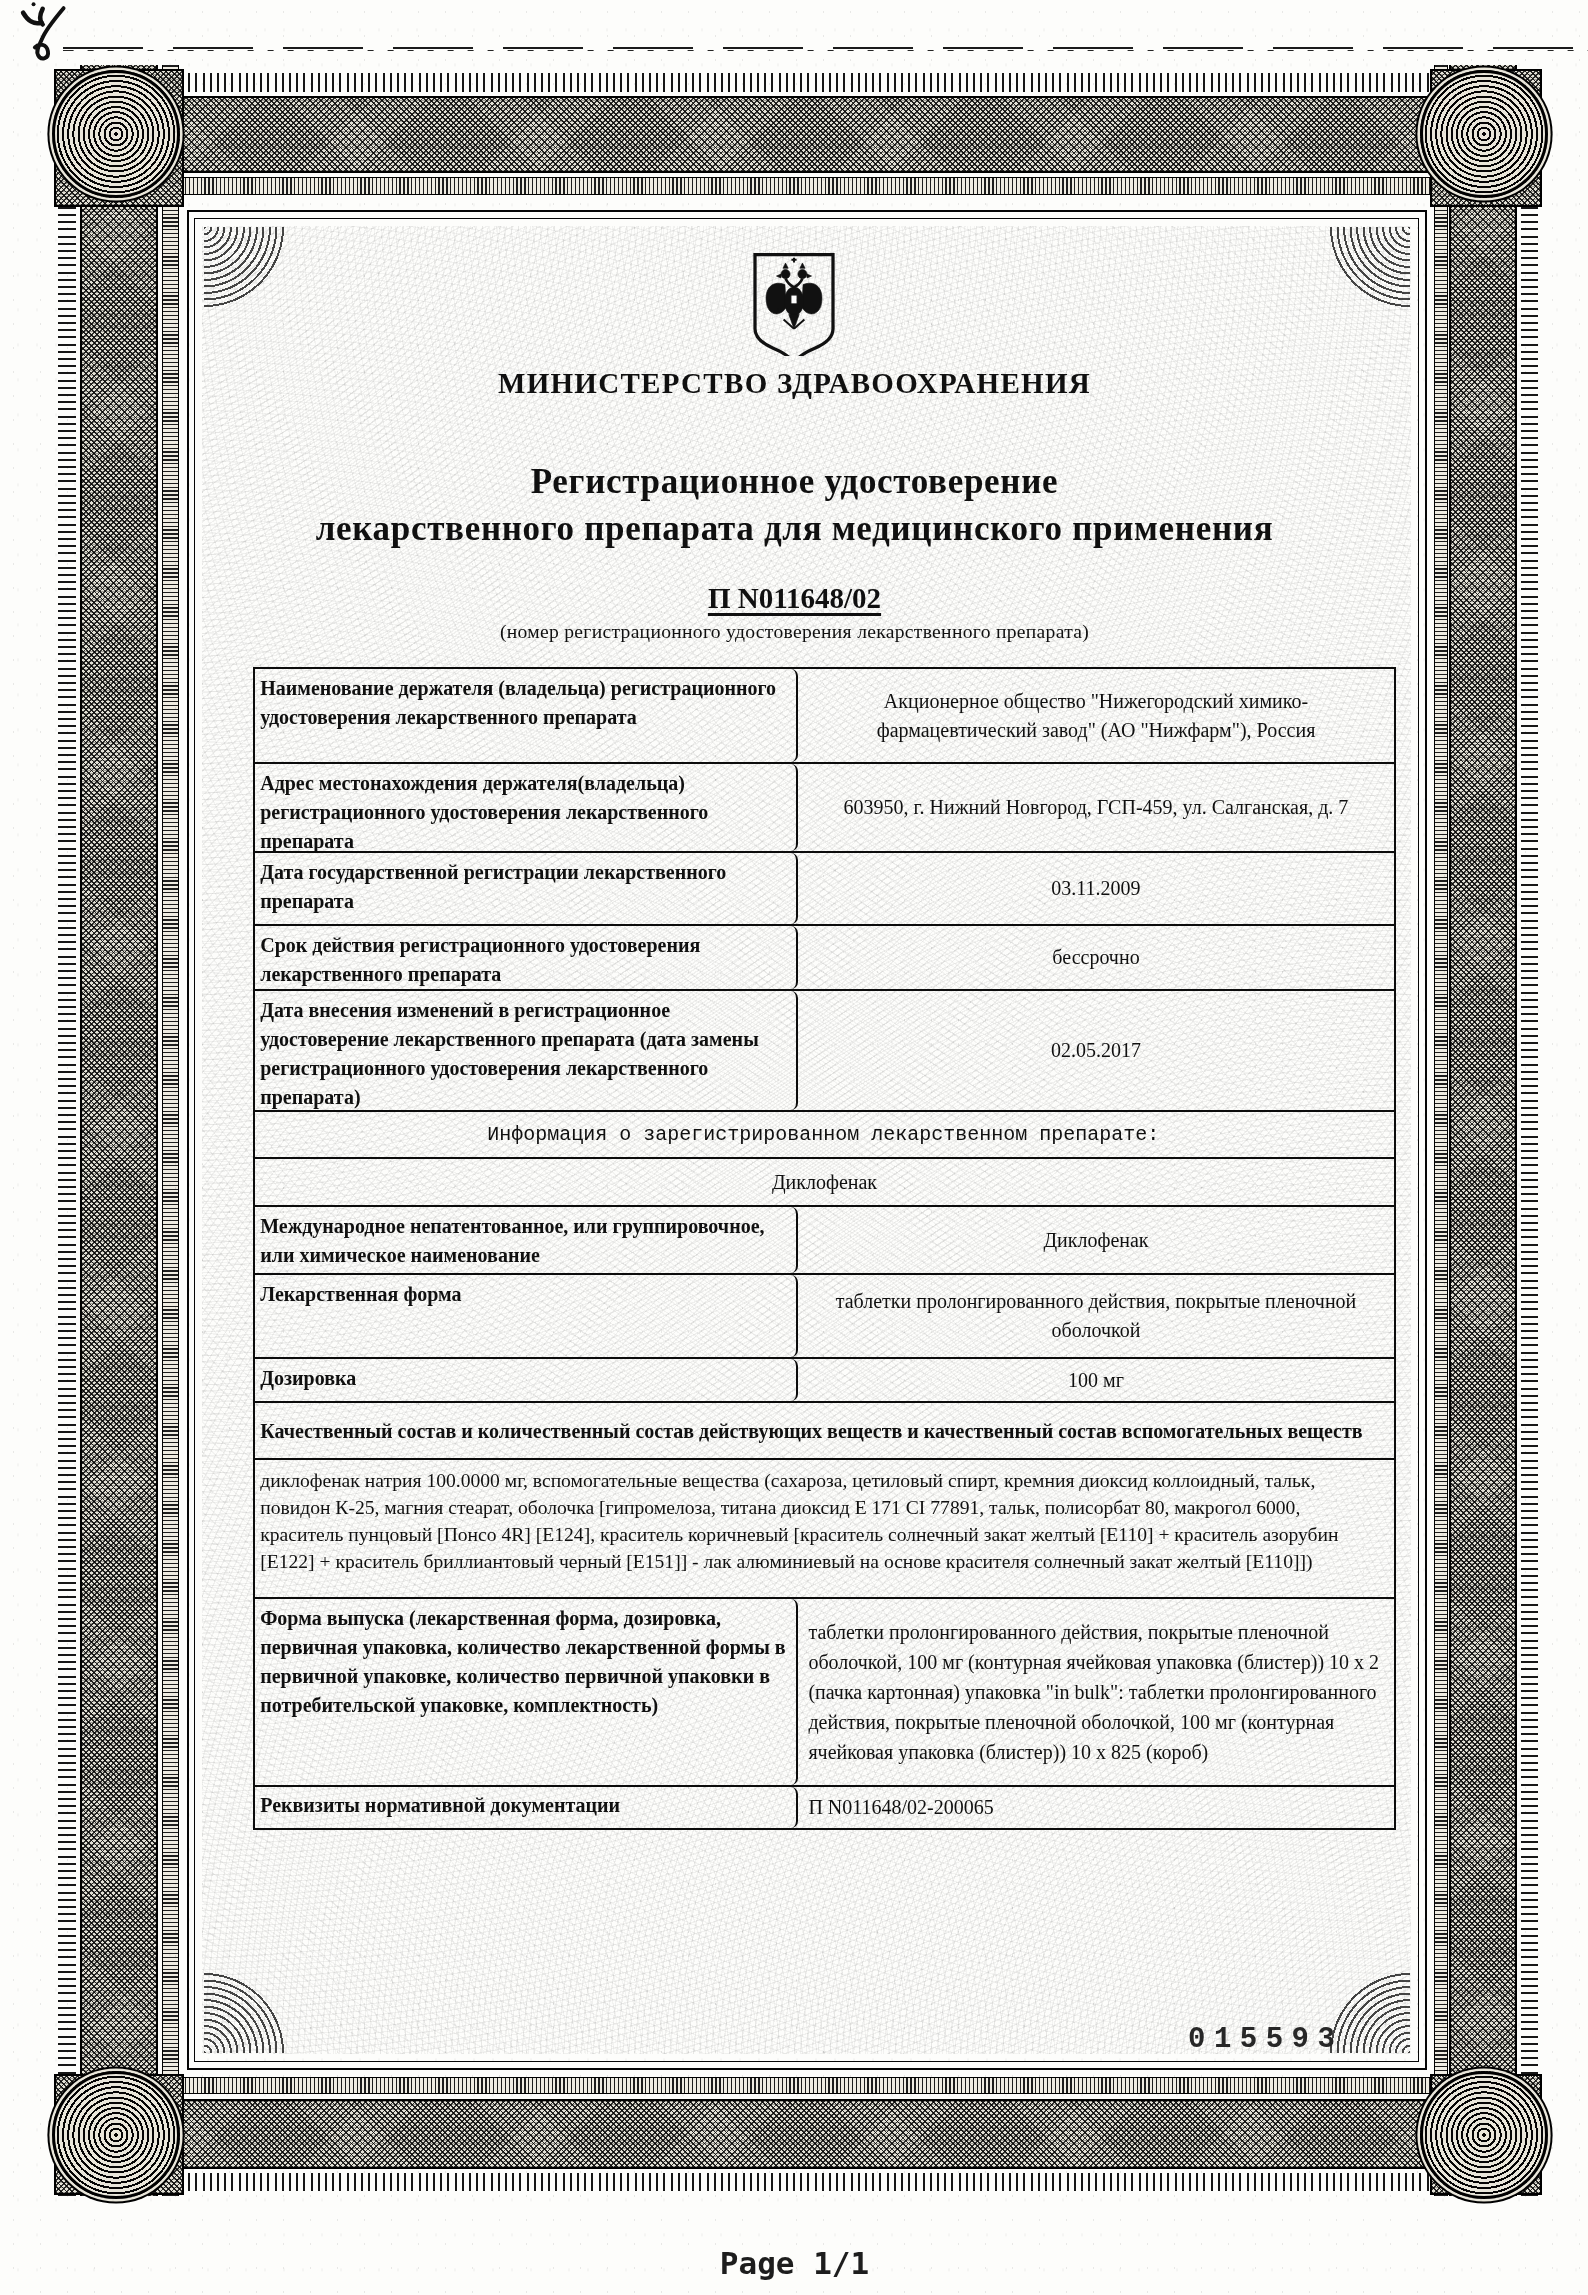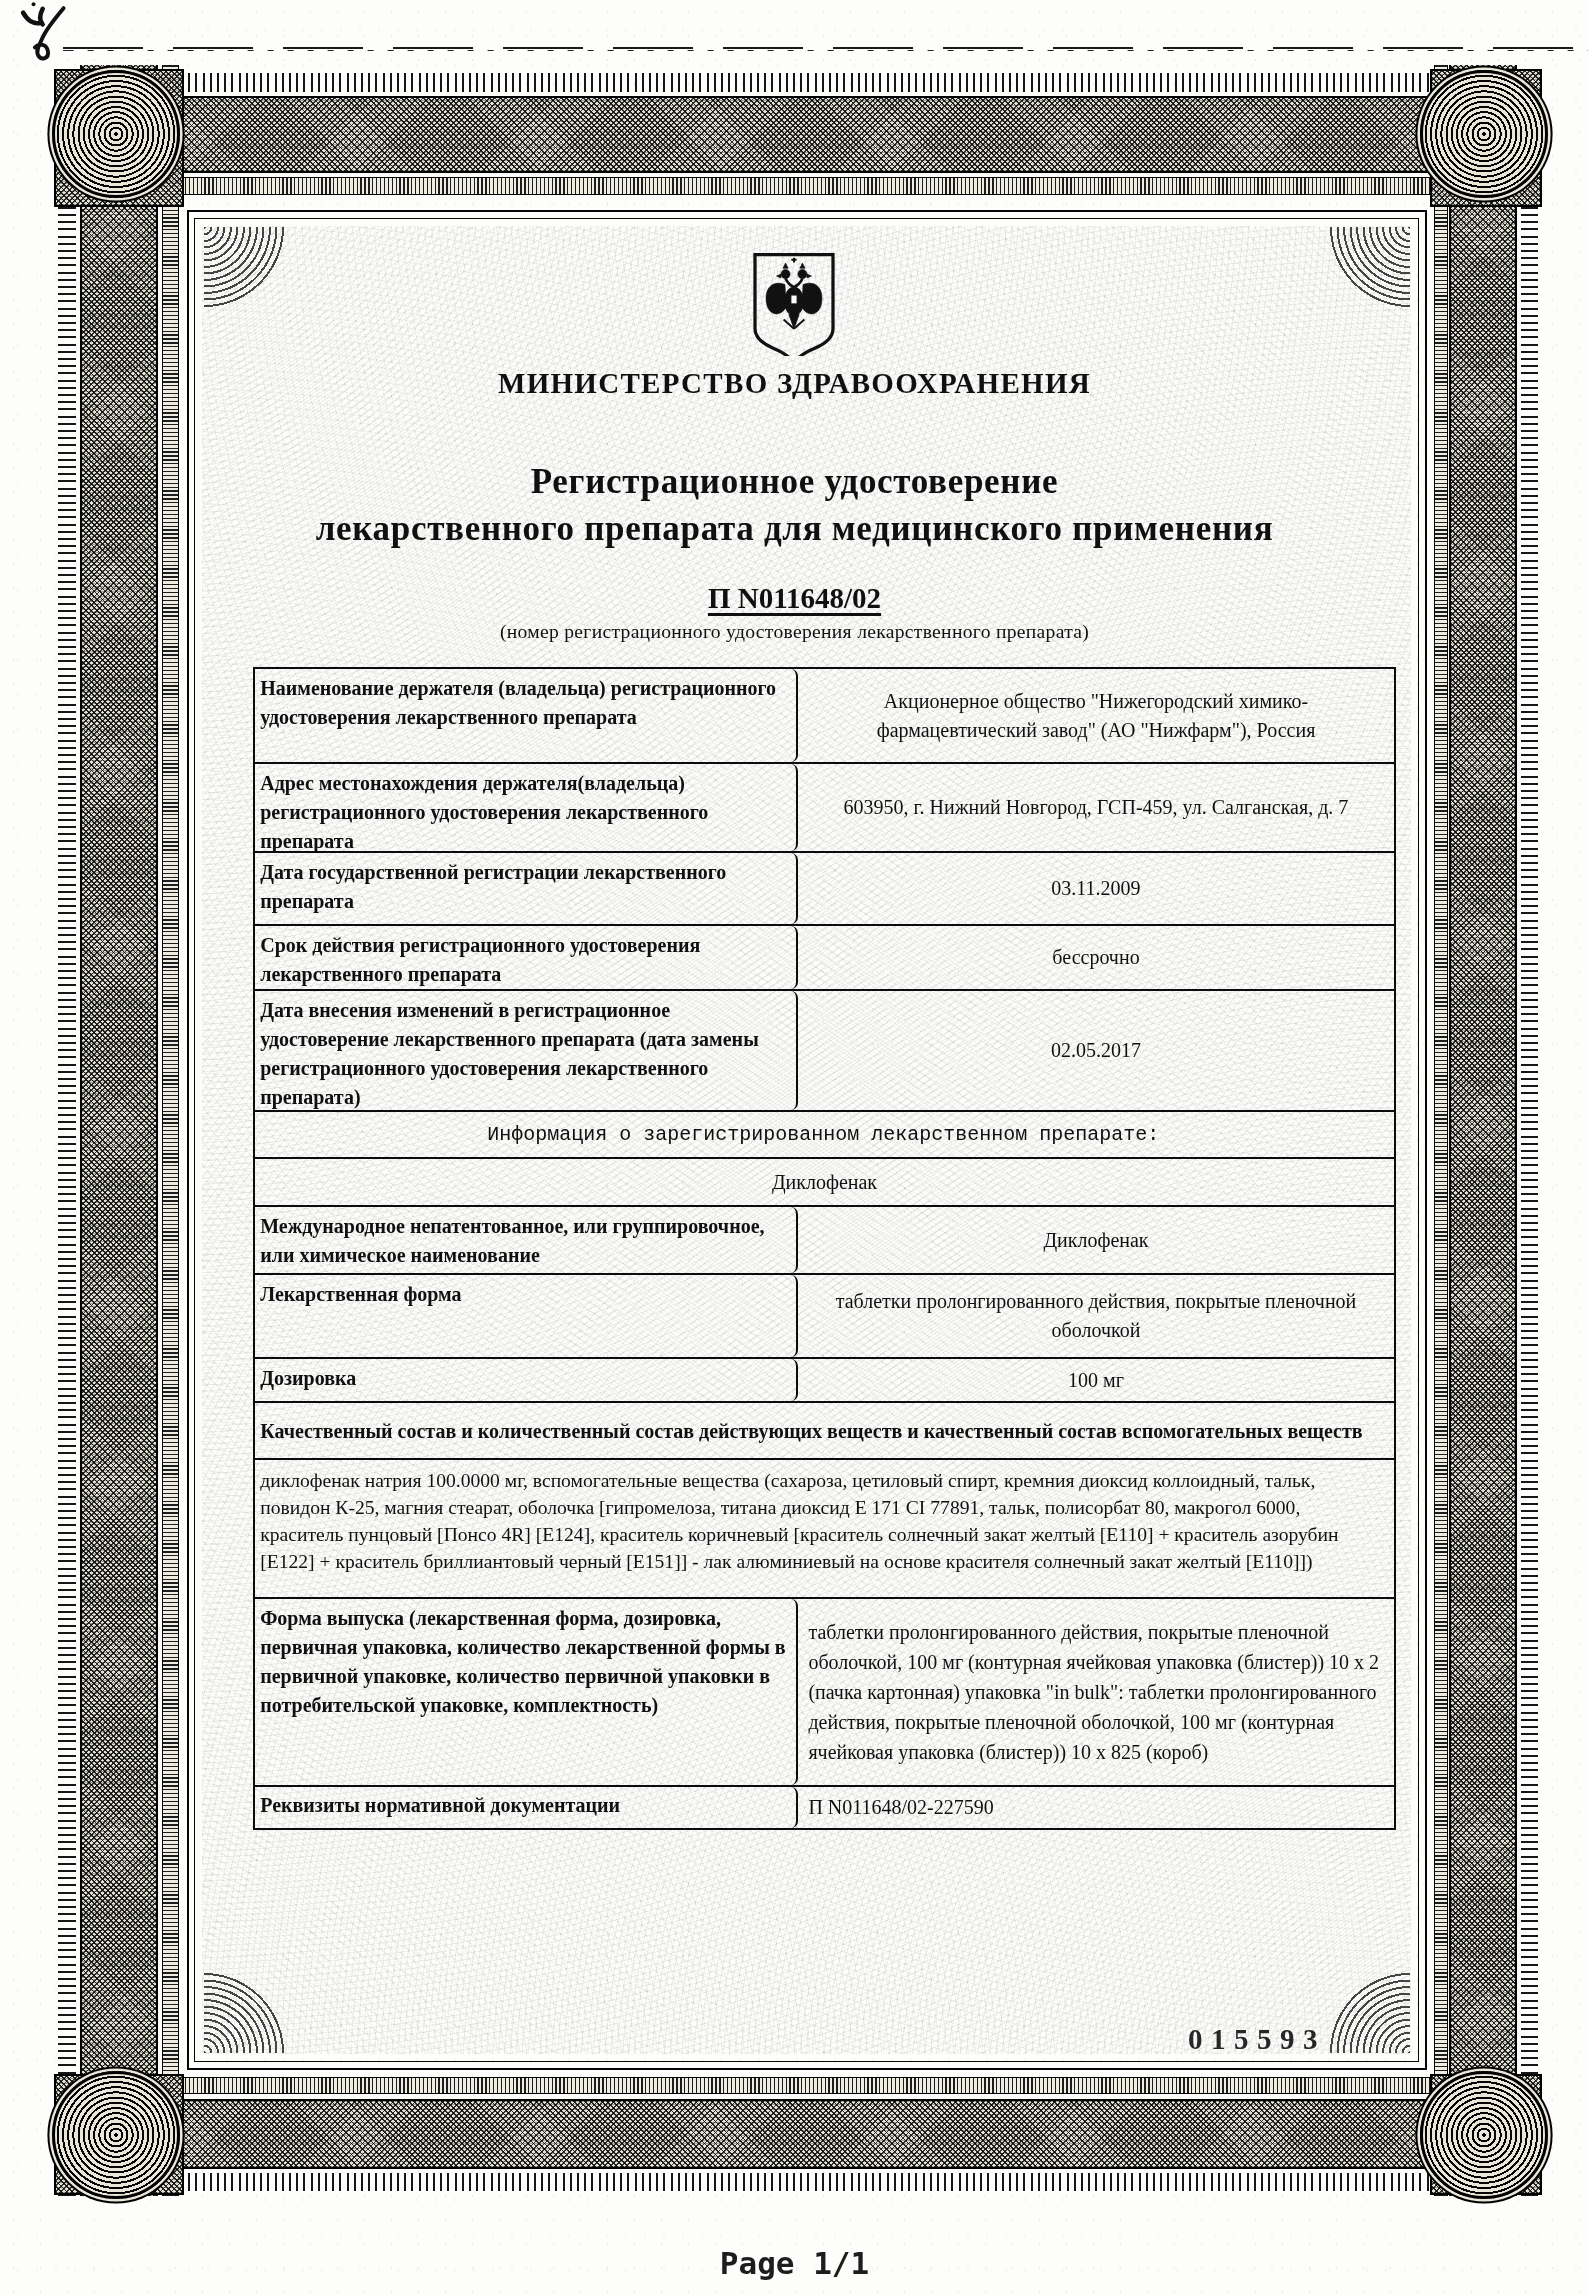--- a/index.html
+++ b/index.html
@@ -132,21 +132,21 @@
   }
   .cell-r.left { justify-content:flex-start; text-align:left; }
   .row.full { display:flex; align-items:center; padding:2.6px 7.8px 2.6px 5.2px; }
   .row.full.center { justify-content:center; text-align:center;font-family:Liberation Mono, monospace; }
   .row.full.bold span { font-weight:bold; }
   .row.para { line-height:27px; font-size:19.6px; align-items:flex-start; padding-top:6.5px; }
   .row.compact { line-height:26px; }
   
   .serial {
     position:absolute; left:1188px; top:2023px; z-index:3;
-    font-family:Liberation Serif, serif; font-size:29px; font-weight:bold;
+    font-family:Liberation Mono, monospace; font-size:29px; font-weight:bold;
     letter-spacing:8.5px; color:#272727;
   }
   .pagefoot {
     position:absolute; left:0; right:0; top:2245px; z-index:3; text-align:center;
     font-family:"DejaVu Sans Mono", monospace; font-size:31px; font-weight:bold; color:#1d1d1d;
   }
 </style>
 </head>
 <body>
 
@@ -313,21 +313,21 @@
       <div class="row" style="height:188px">
         <div class="cell-l"><span>Форма выпуска (лекарственная форма, дозировка, первичная упаковка, количество лекарственной формы в первичной упаковке, количество первичной упаковки в потребительской упаковке, комплектность)</span></div>
         <div class="cell-r left" style="line-height:30px">
             <span>таблетки пролонгированного действия, покрытые пленочной оболочкой, 100 мг (контурная ячейковая упаковка (блистер)) 10 х 2 (пачка картонная) упаковка "in bulk": таблетки пролонгированного действия, покрытые пленочной оболочкой, 100 мг (контурная ячейковая упаковка (блистер)) 10 х 825 (короб)</span>
           </div>
       </div>
 
       <div class="row" style="height:41px">
         <div class="cell-l" style="padding-top:3.9px"><span>Реквизиты нормативной документации</span></div>
         <div class="cell-r left">
-            <span>П N011648/02-227590</span>
+            <span>П N011648/02-200065</span>
           </div>
       </div>
 
     </div>
 
     <div class="serial">015593</div>
   </div>
 
   <div class="pagefoot">Page 1/1</div>
 

